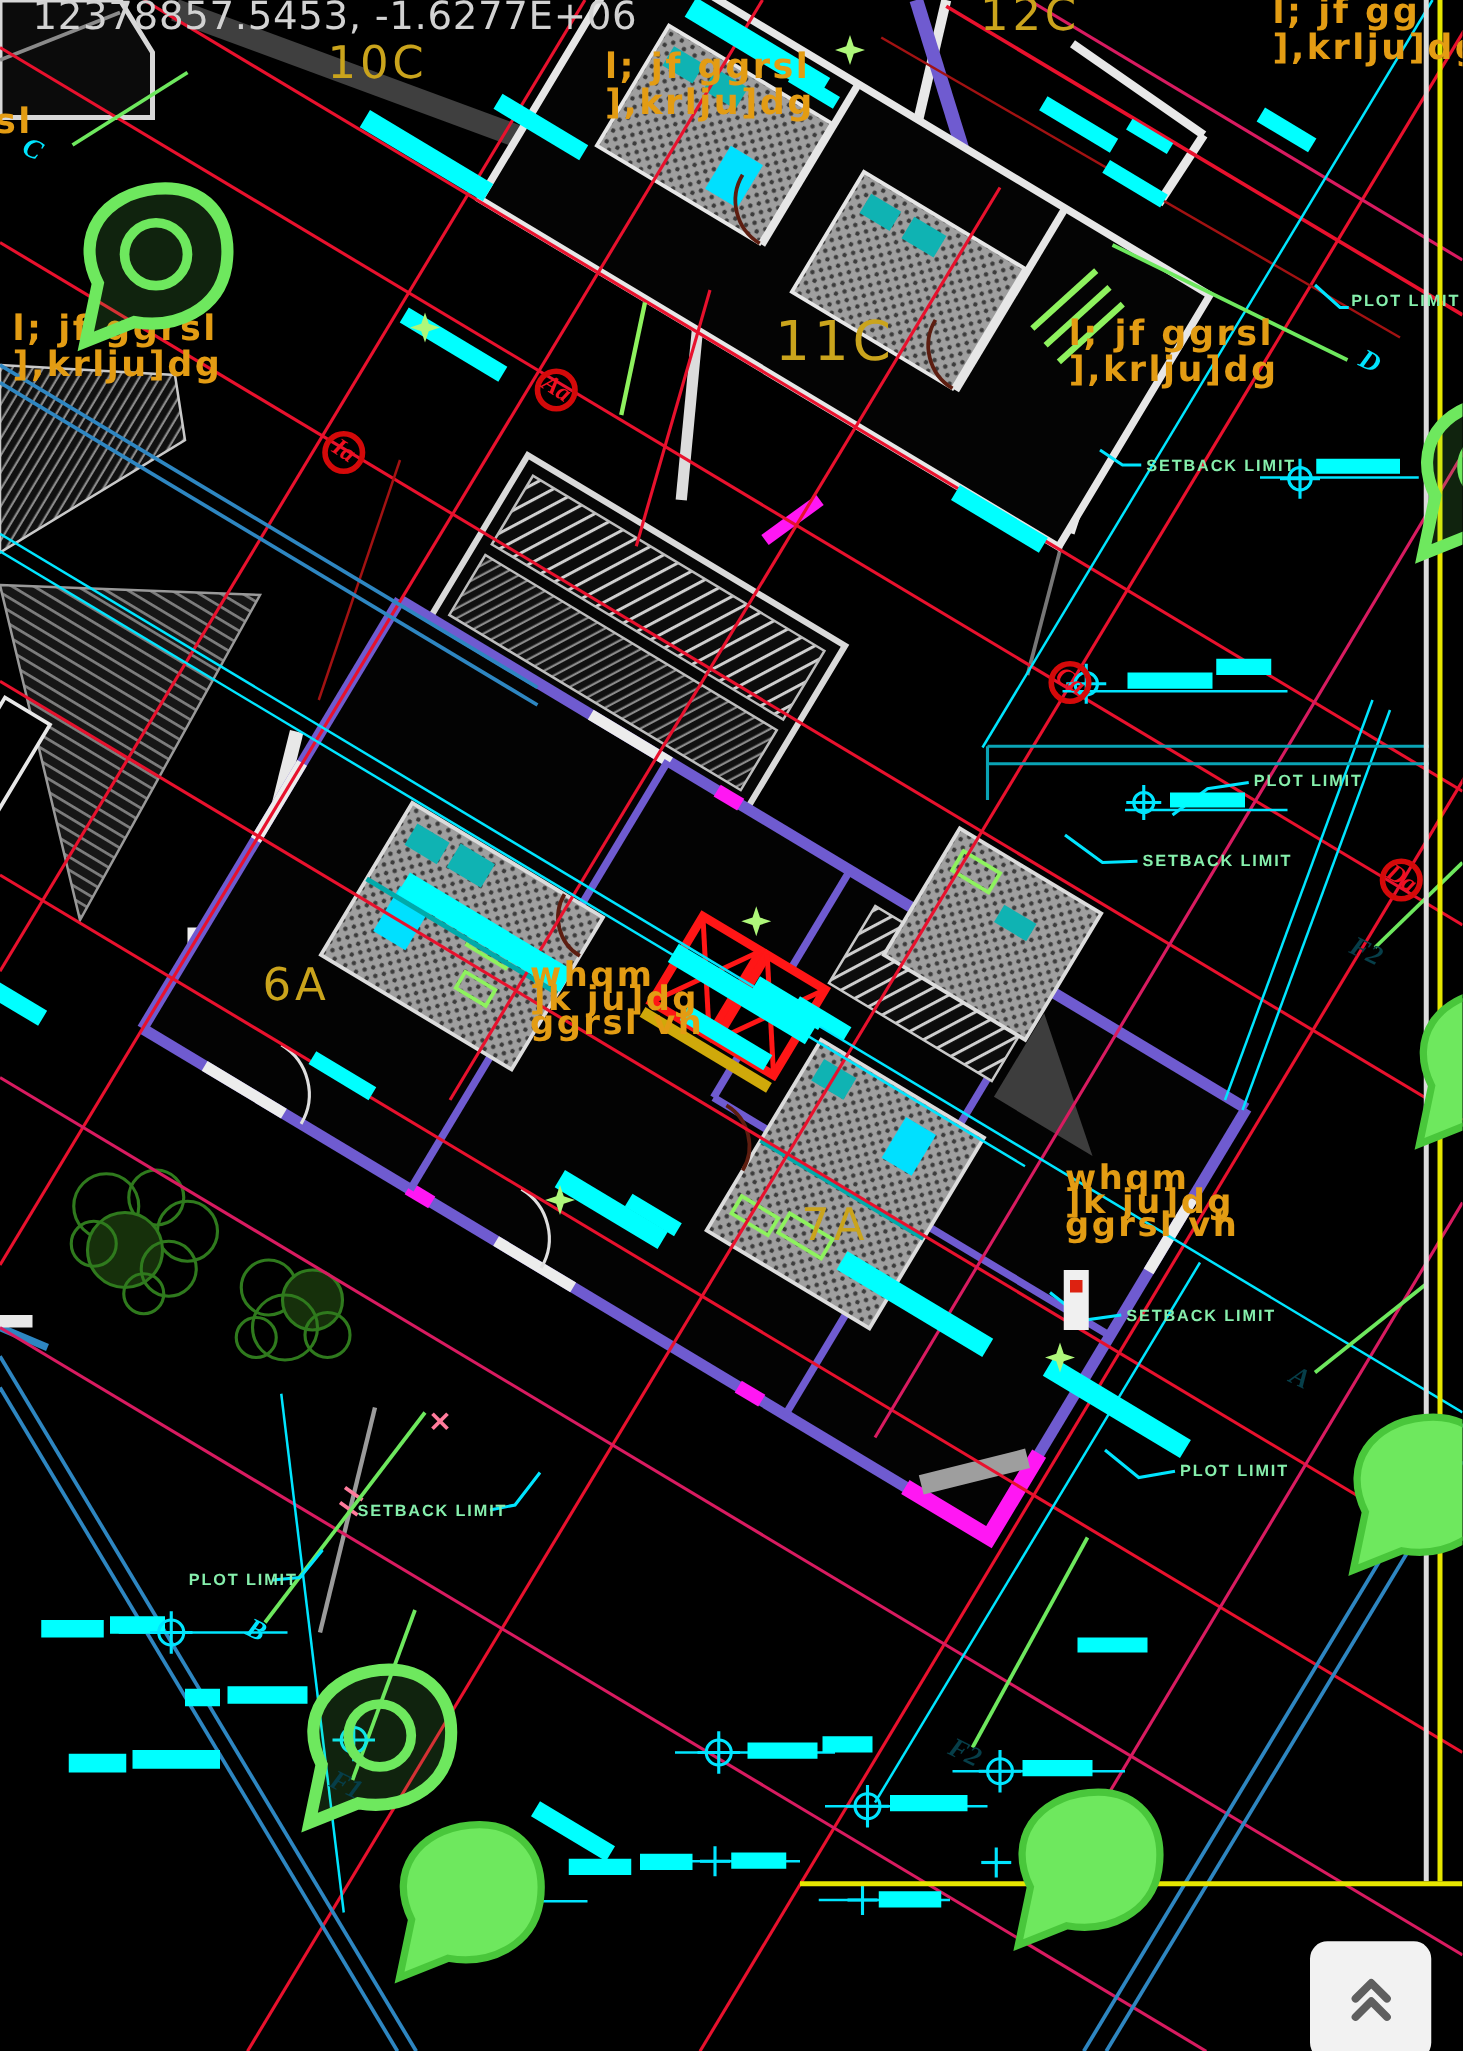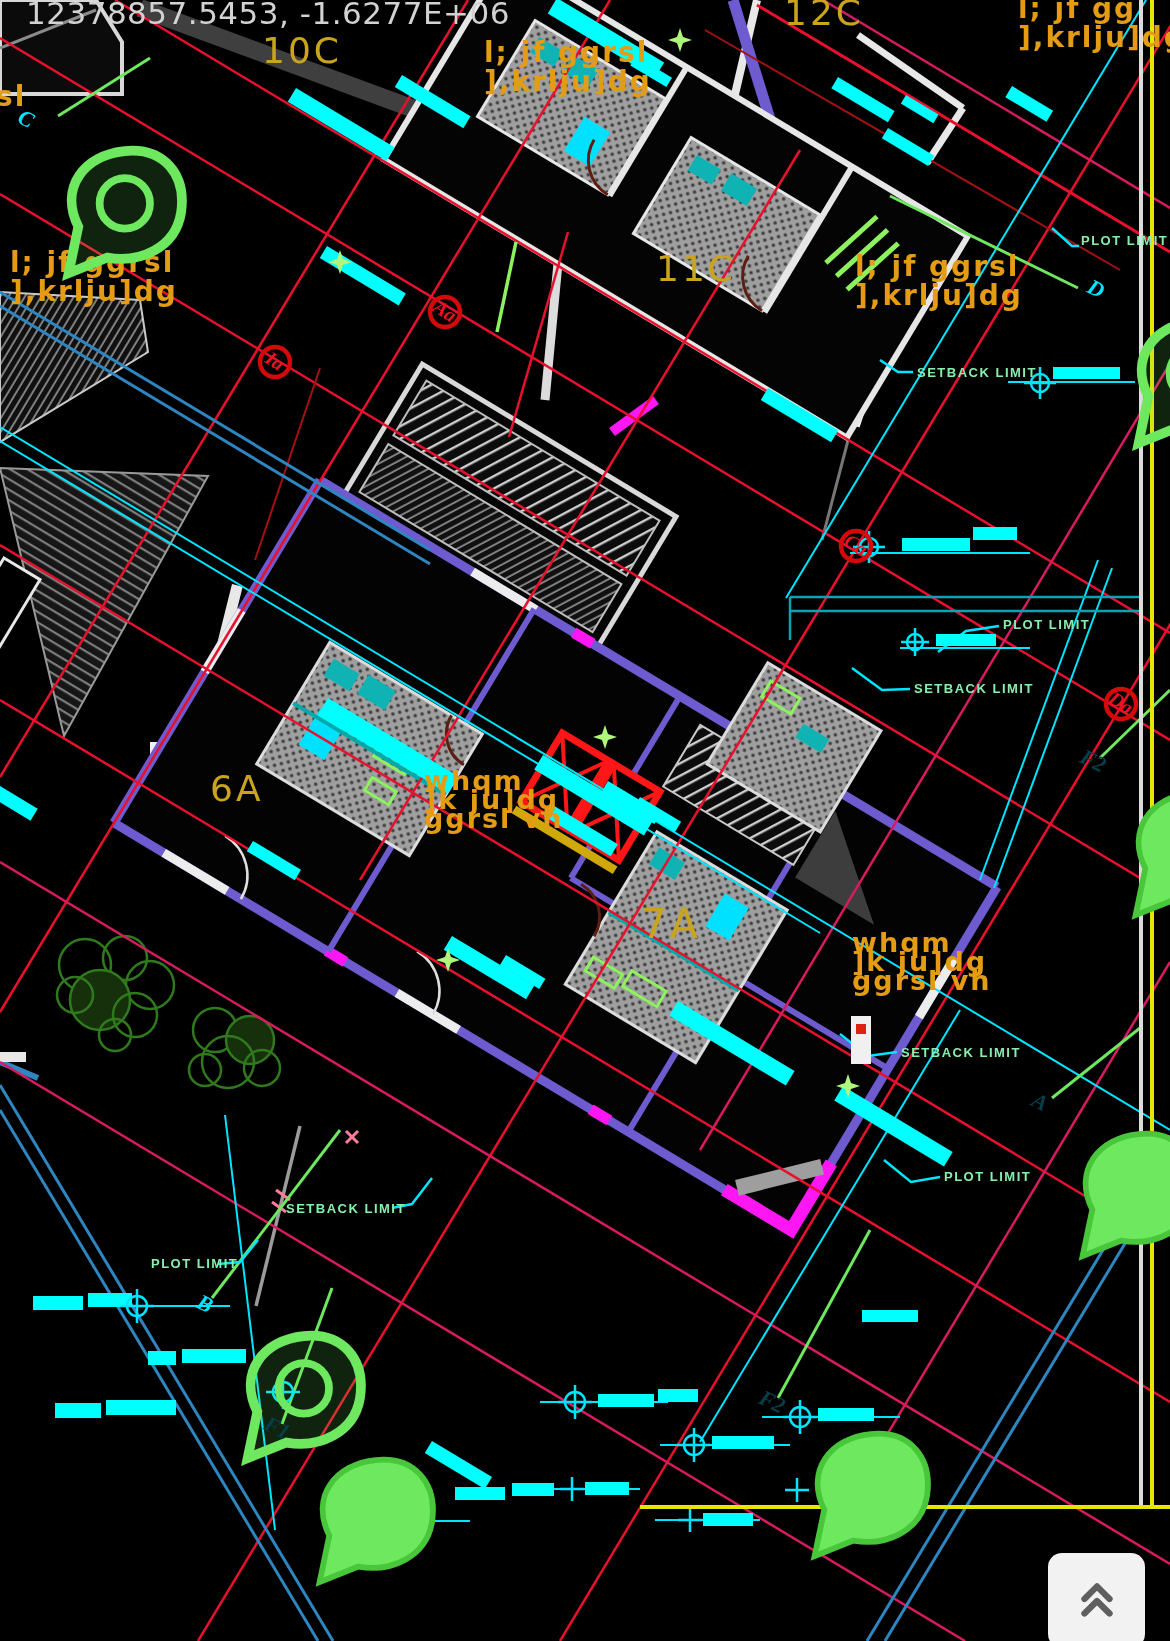--- a/index.html
+++ b/index.html
@@ -384,23 +384,23 @@
     <line x1="1152" y1="0" x2="1152" y2="1505" stroke="#e6e600" stroke-width="4"></line>
     <line x1="640" y1="1507" x2="1170" y2="1507" stroke="#e6e600" stroke-width="4"></line>
   </g>
 </svg>
 
 <div id="coords">12378857.5453,  -1.6277E+06</div>
 
 <div id="overlay">
       <div class="unit" style="left: 262px; top: 30px; font-size: 36px;">10C</div>
       <div class="unit" style="left: 784px; top: -8px; font-size: 36px;">12C</div>
-      <div class="unit" style="left: 656px; top: 248px; font-size: 36px;">11C</div>
+      <div class="unit" style="left: 620px; top: 248px; font-size: 44px;">11C</div>
       <div class="unit" style="left: 210px; top: 768px; font-size: 36px;">6A</div>
-      <div class="unit" style="left: 641px; top: 900px; font-size: 41px;">7A</div>
+      <div class="unit" style="left: 641px; top: 960px; font-size: 36px;">7A</div>
       <div class="anno" style="left: 484px; top: 38px; font-size: 28px;">
         <div>l; jf  ggrsl</div>
         <div>],krlju]dg</div>
       </div>
       <div class="anno" style="left: 1018px; top: -6px; font-size: 28px;">
         <div>l; jf  gg</div>
         <div>],krlju]dg</div>
       </div>
       <div class="anno" style="left: 855px; top: 252px; font-size: 28px;">
         <div>l; jf  ggrsl</div>

